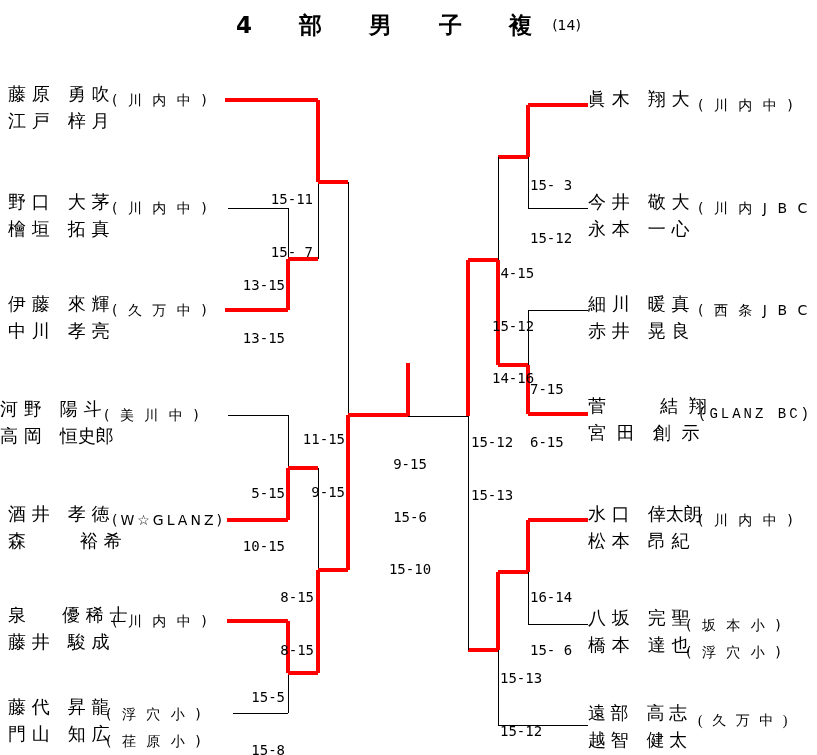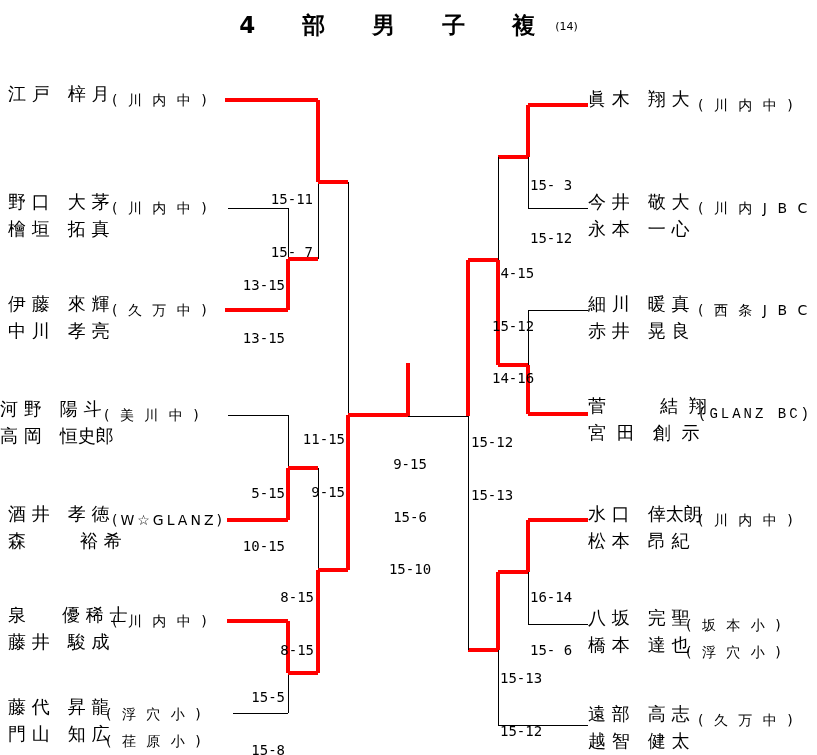--- a/index.html
+++ b/index.html
@@ -1,21 +1,21 @@
 <!DOCTYPE html>
 <html><head>
 <meta charset="utf-8">
 <style>
   html,body{margin:0;padding:0;background:#fff;}
   #stage{position:relative;width:817px;height:755px;background:#fff;overflow:hidden;
          font-family:"DejaVu Sans",sans-serif;color:#000;}
   
   #title{position:absolute;top:10px;left:0;width:100%;text-align:center;white-space:nowrap;}
   #title .main{font-size:23px;font-weight:bold;letter-spacing:12px;}
-  #title .count{font-size:11px;letter-spacing:0;margin-left:8px;vertical-align:3px;}
+  #title .count{font-size:14px;letter-spacing:0;margin-left:8px;vertical-align:3px;}
   
   .ln{position:absolute;background:#000;}
   .ln.red{background:#ff0000;}
   .h{height:1px;} .v{width:1px;}
   .h.red{height:4px;margin-top:-2px;} .v.red{width:4px;margin-left:-2px;}
   
   .team{position:absolute;}
   .prow{height:27px;line-height:27px;font-size:18px;white-space:nowrap;}
   .flexrow{display:flex;align-items:center;}
   .pname{display:inline-block;width:98px;}
@@ -32,20 +32,21 @@
 </head>
 <body>
 
 <div id="stage">
 
   <div id="title">
     <span class="main">4　部　男　子　複</span><span class="count">(14)</span>
   </div>
 
   <div class="team team-left" style="left:8px;top:80px;">
+    <div class="prow">藤 原　勇 吹</div>
     <div class="prow">江 戸　梓 月</div>
     <div class="club">( 川 内 中 )</div>
   </div>
   <div class="team team-left" style="left:8px;top:188px;">
     <div class="prow">野 口　大 茅</div>
     <div class="prow">檜 垣　拓 真</div>
     <div class="club">( 川 内 中 )</div>
   </div>
   <div class="team team-left" style="left:8px;top:290px;">
     <div class="prow">伊 藤　來 輝</div>
@@ -105,21 +106,21 @@
   <div class="team team-right" style="left:588px;top:604px;">
     <div class="prow flexrow">
       <span class="pname">八 坂　完 聖</span>
       <span class="club-inline">( 坂 本 小 )</span>
     </div>
     <div class="prow flexrow">
       <span class="pname">橋 本　達 也</span>
       <span class="club-inline">( 浮 穴 小 )</span>
     </div>
   </div>
-  <div class="team team-right" style="left:588px;top:700px;">
+  <div class="team team-right" style="left:588px;top:700px;font-family:Liberation Serif, serif;">
     <div class="prow">遠 部　高 志</div>
     <div class="prow">越 智　健 太</div>
     <div class="club">( 久 万 中 )</div>
   </div>
 
   <div class="ln h red" style="left:225px;top:100px;width:93px;"></div>
   <div class="ln h" style="left:228px;top:208px;width:60px;"></div>
   <div class="ln h red" style="left:225px;top:310px;width:63px;"></div>
   <div class="ln v" style="left:288px;top:208px;height:51px;"></div>
   <div class="ln v red" style="left:288px;top:259px;height:51px;"></div>
@@ -203,20 +204,24 @@
   </div>
   <div class="score" style="left:530px;top:142px;">
     <div>15- 3</div>
     <div>15-12</div>
   </div>
   <div class="score" style="left:492px;top:230px;">
     <div> 4-15</div>
     <div>15-12</div>
     <div>14-16</div>
   </div>
+  <div class="score" style="left:530px;top:346px;">
+    <div>7-15</div>
+    <div>6-15</div>
+  </div>
   <div class="score" style="left:471px;top:399px;">
     <div>15-12</div>
     <div>15-13</div>
   </div>
   <div class="score" style="left:530px;top:554px;">
     <div>16-14</div>
     <div>15- 6</div>
   </div>
   <div class="score" style="left:500px;top:635px;">
     <div>15-13</div>

